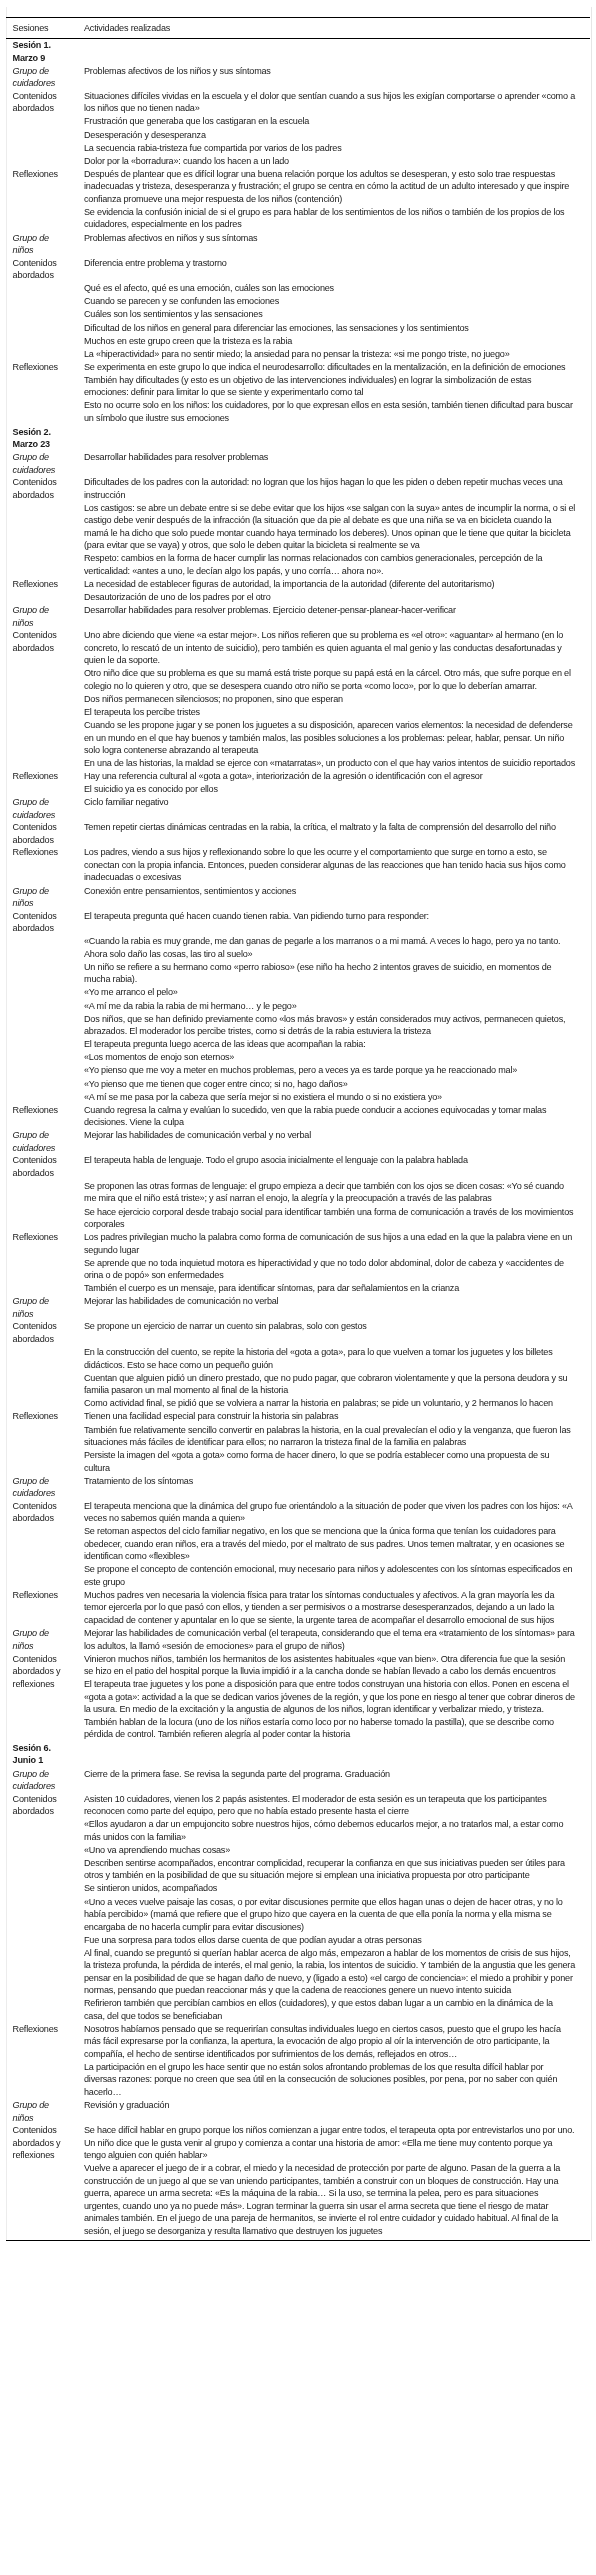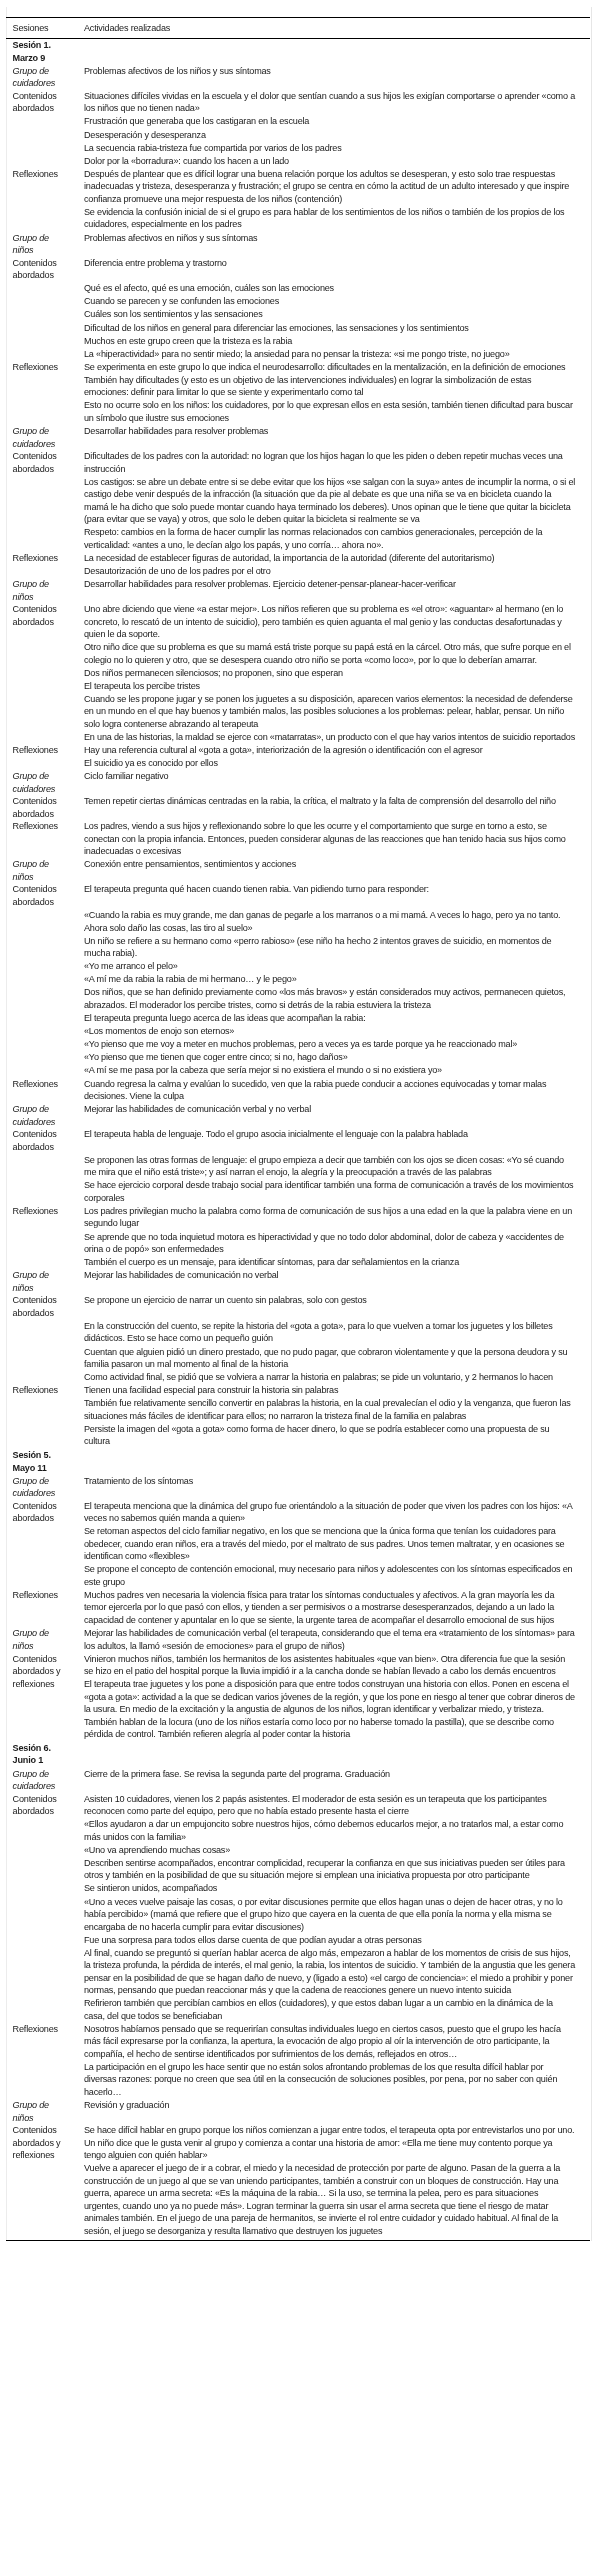--- a/index.html
+++ b/index.html
@@ -107,20 +107,26 @@
           <td class="lbl">
             <div>Reflexiones</div>
           </td>
           <td class="val">
             <div class="line">Se experimenta en este grupo lo que indica el neurodesarrollo: dificultades en la mentalización, en la definición de emociones</div>
             <div class="line">También hay dificultades (y esto es un objetivo de las intervenciones individuales) en lograr la simbolización de estas emociones: definir para limitar lo que se siente y experimentarlo como tal</div>
             <div class="line">Esto no ocurre solo en los niños: los cuidadores, por lo que expresan ellos en esta sesión, también tienen dificultad para buscar un símbolo que ilustre sus emociones</div>
           </td>
         </tr>
         <tr>
+          <td colspan="2" class="sess-title">
+            <div>Sesión 2.</div>
+            <div>Marzo 23</div>
+          </td>
+        </tr>
+        <tr>
           <td class="lbl grp">
             <div>Grupo de</div>
             <div>cuidadores</div>
           </td>
           <td class="val">
             <div class="line">Desarrollar habilidades para resolver problemas</div>
           </td>
         </tr>
         <tr>
           <td class="lbl">
@@ -294,26 +300,20 @@
           <td class="lbl">
             <div>Reflexiones</div>
           </td>
           <td class="val">
             <div class="line">Tienen una facilidad especial para construir la historia sin palabras</div>
             <div class="line">También fue relativamente sencillo convertir en palabras la historia, en la cual prevalecían el odio y la venganza, que fueron las situaciones más fáciles de identificar para ellos; no narraron la tristeza final de la familia en palabras</div>
             <div class="line">Persiste la imagen del «gota a gota» como forma de hacer dinero, lo que se podría establecer como una propuesta de su cultura</div>
           </td>
         </tr>
         <tr>
-          <td colspan="2" class="sess-title">
-            <div>Sesión 5.</div>
-            <div>Mayo 11</div>
-          </td>
-        </tr>
-        <tr>
           <td class="lbl grp">
             <div>Grupo de</div>
             <div>cuidadores</div>
           </td>
           <td class="val">
             <div class="line">Tratamiento de los síntomas</div>
           </td>
         </tr>
         <tr>
           <td class="lbl">

